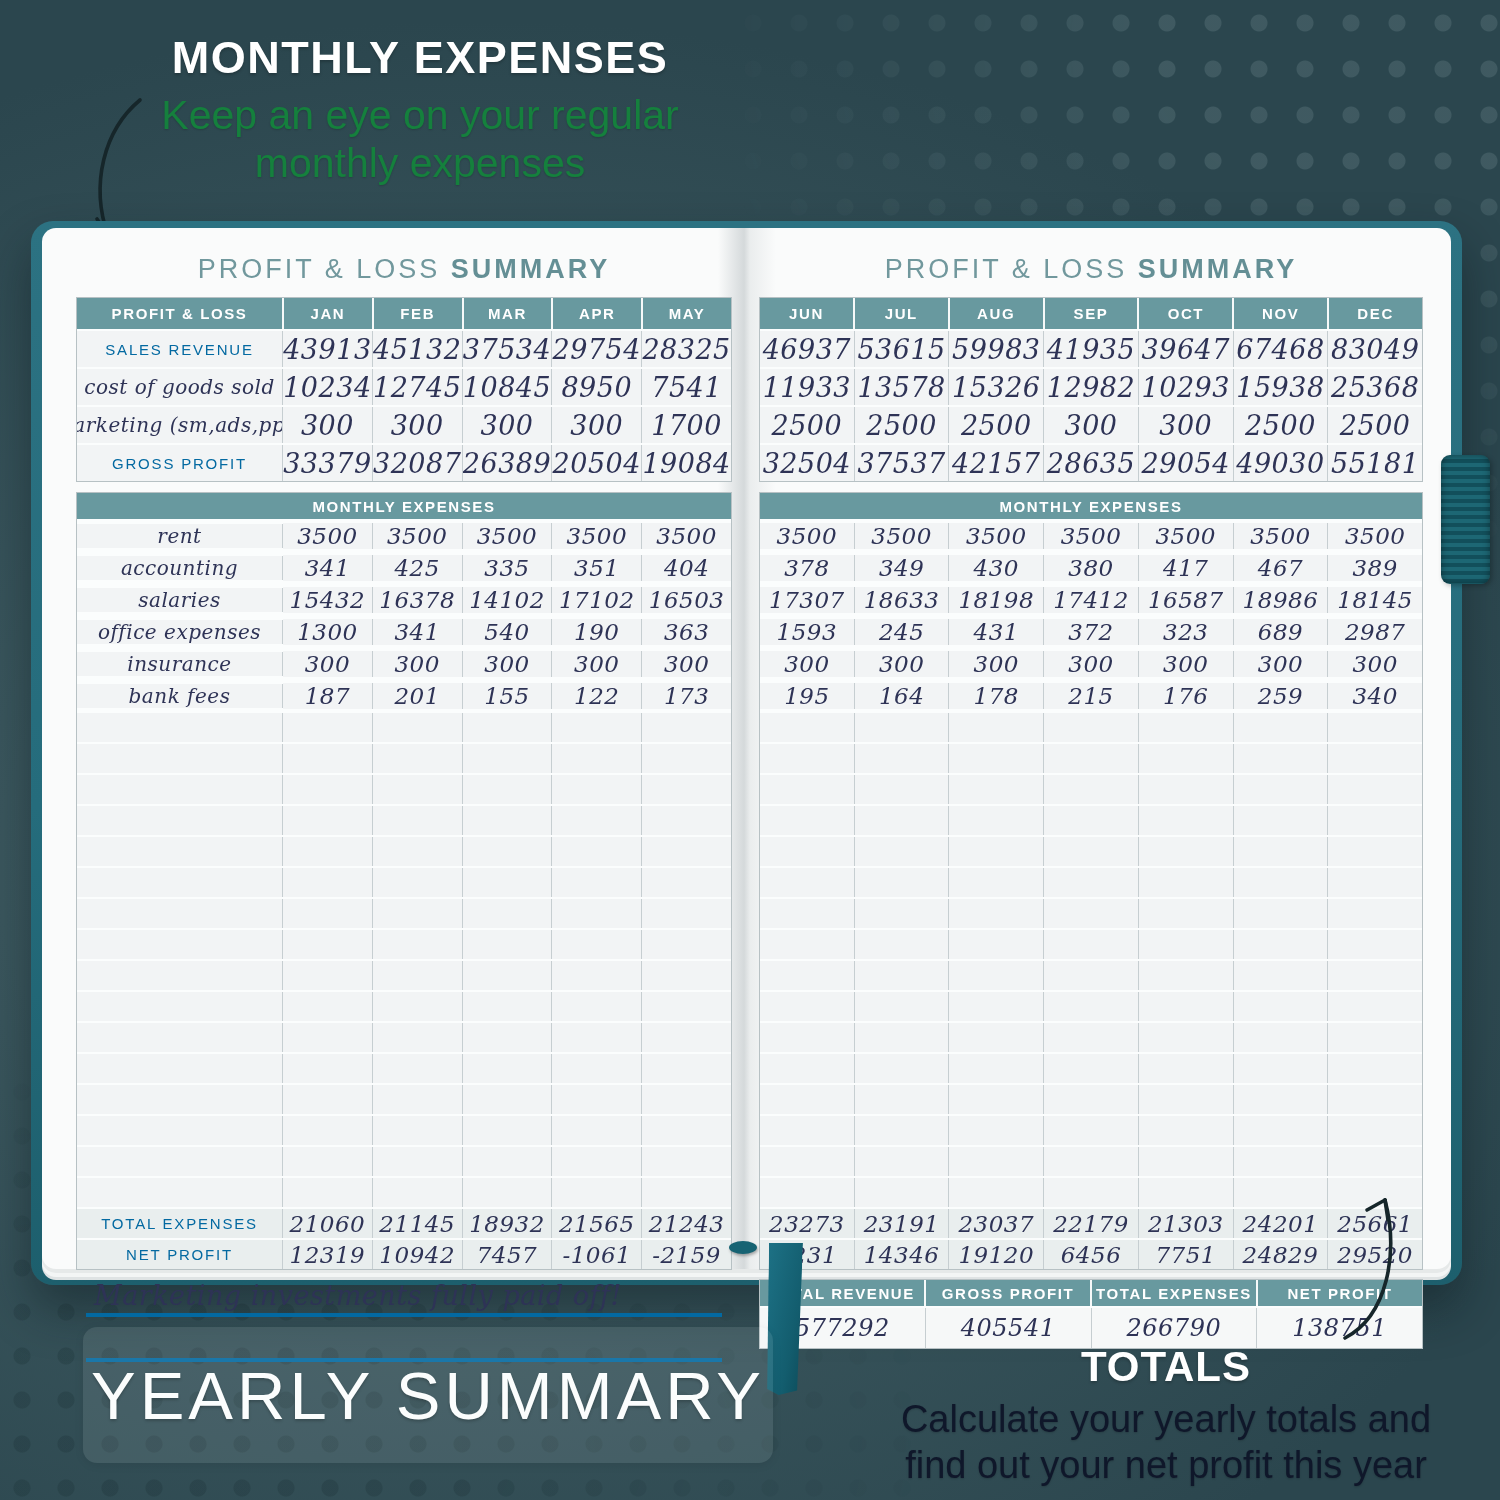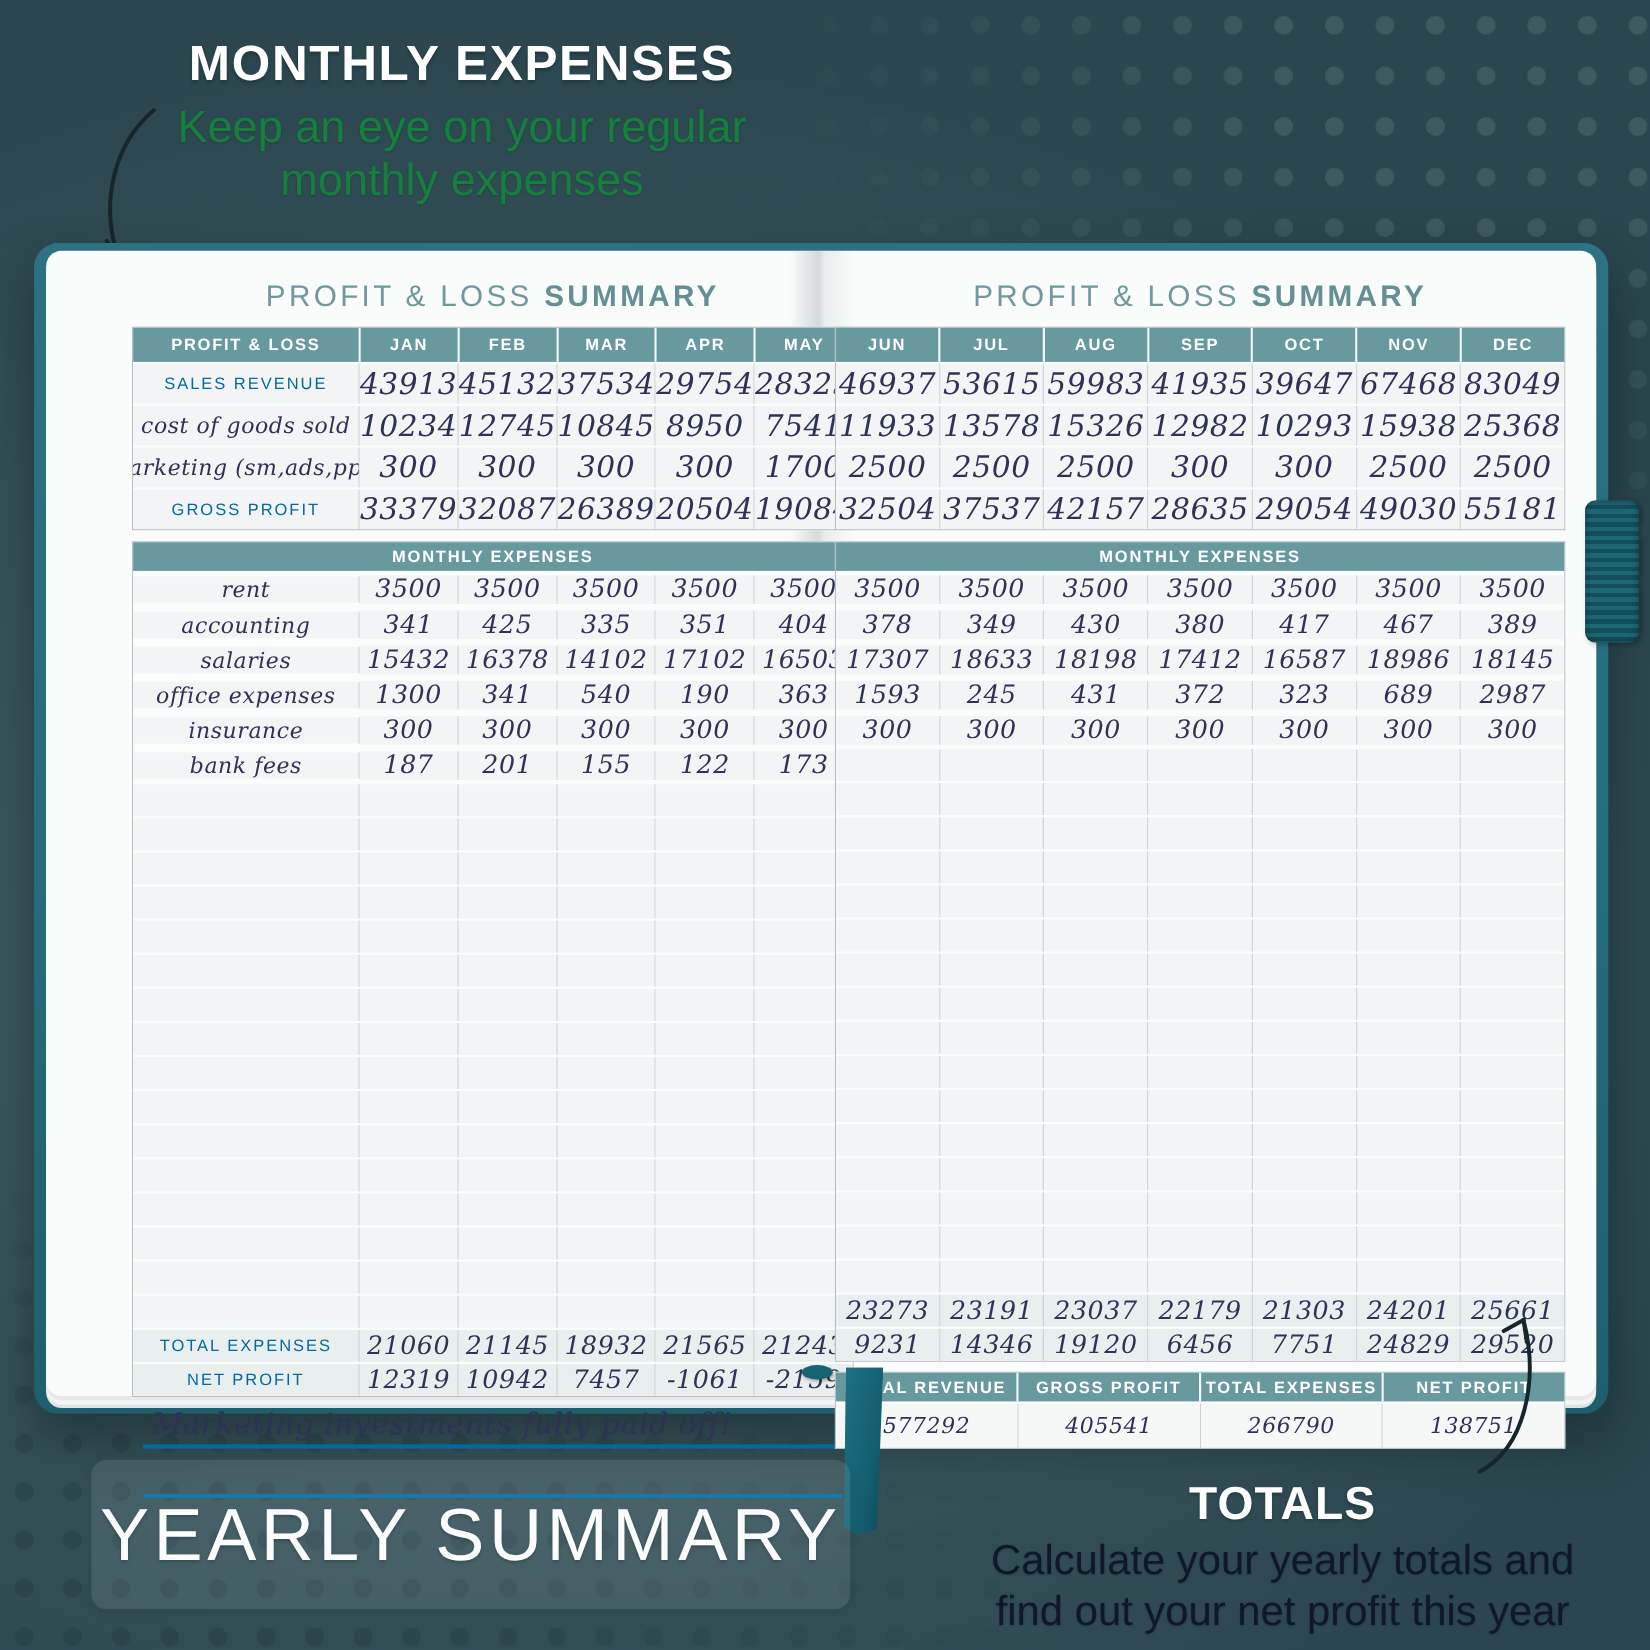--- a/index.html
+++ b/index.html
@@ -43,21 +43,21 @@
   .pages{
     position:absolute;left:11px;top:7px;right:11px;bottom:16px;
     background:#fafbfb;border-radius:14px;
     box-shadow:0 4px 0 #e6e9e9, 0 8px 0 #f3f5f5, 0 11px 0 #dfe3e4;
   }
   .gutter{
     position:absolute;top:0;bottom:0;left:50%;width:58px;transform:translateX(-50%);
     background:linear-gradient(90deg,rgba(115,130,135,0) 0%,rgba(105,120,126,0.26) 45%,rgba(150,162,166,0.16) 55%,rgba(115,130,135,0) 100%);
     pointer-events:none;border-radius:4px;
   }
-  .page{position:absolute;top:14px;margin-left:44px;}
+  .page{position:absolute;top:14px;}
   .page-left{left:34px;width:656px;}
   .page-right{right:28px;width:664px;}
 
   .page-title{text-align:center;margin:12px 0 12px;font-size:27px;letter-spacing:3px;color:#71989d;}
   .page-title .t-bold{font-weight:700;color:#648f95;}
 
   
   .tbl{border:1px solid #b7c1c4;background:#fbfdfd;}
   .exp-tbl{margin-top:10px;}
   .yearly{margin-top:9px;}
@@ -81,21 +81,21 @@
   .r-tot{height:29px;}
   .r-yh{height:26px;}
   .r-yv{height:40px;}
   .r-pl .val{font-size:27px;}
   .r-exp .val{font-size:23px;}
   .label-hand{font-size:20px;}
   .tot-label{background:#dfe7e8;}
   .r-tot .cell{background:#e9eeee;}
   .tot-val{font-size:23px;}
   .r-yv .cell{background:#f6f8f8;}
-  .yearly-val{font-size:20px;}
+  .yearly-val{font-size:24px;}
 
   .note-lines{margin-top:2px;padding:0 10px;}
   .note-line{height:39px;border-bottom:4px solid #0369a1;display:flex;align-items:flex-end;padding:0 8px 2px;}
   .note-text{font-size:27px;}
 
   
   .pen-loop{
     position:absolute;left:1441px;top:455px;width:49px;height:129px;
     background:repeating-linear-gradient(180deg,#1d6774 0 4px,#124f5b 4px 8px);
     border-radius:9px;box-shadow:inset 0 0 7px rgba(0,0,0,0.4), 2px 2px 5px rgba(0,0,0,0.25);
@@ -485,20 +485,29 @@
           </div>
           <div class="row r-exp">
             <div class="cell hand val">300</div>
             <div class="cell hand val">300</div>
             <div class="cell hand val">300</div>
             <div class="cell hand val">300</div>
             <div class="cell hand val">300</div>
             <div class="cell hand val">300</div>
             <div class="cell hand val">300</div>
           </div>
+          <div class="row r-exp">
+            <div class="cell hand val">195</div>
+            <div class="cell hand val">164</div>
+            <div class="cell hand val">178</div>
+            <div class="cell hand val">215</div>
+            <div class="cell hand val">176</div>
+            <div class="cell hand val">259</div>
+            <div class="cell hand val">340</div>
+          </div>
           <div class="row r-empty">
             <div class="cell"></div>
             <div class="cell"></div>
             <div class="cell"></div>
             <div class="cell"></div>
             <div class="cell"></div>
             <div class="cell"></div>
             <div class="cell"></div>
           </div>
           <div class="row r-empty">

